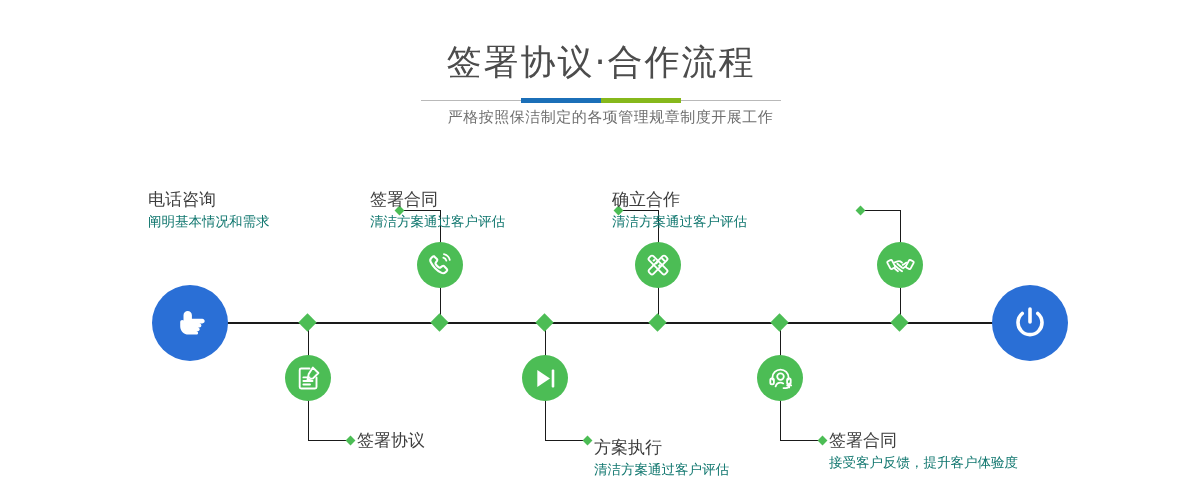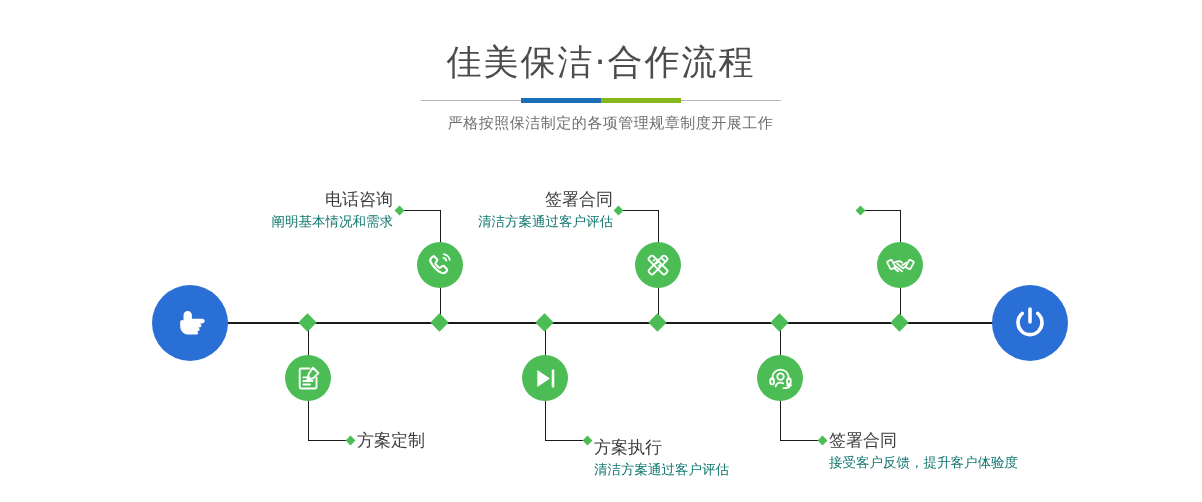--- a/index.html
+++ b/index.html
@@ -36,21 +36,21 @@
     position:absolute;left:521px;top:2px;width:80px;height:5px;
     background:#1b6fb8;
   }
   .divgreen{
     position:absolute;left:601px;top:2px;width:80px;height:5px;
     background:#86b81b;
   }
   .subtitle{
     font-size:15px;
     color:#6f6f6f;
-    margin-top:8px;
+    margin-top:2px;
     letter-spacing:.5px;
     white-space:nowrap;
     padding-left:19px;
   }
 
   
   .axis{
     position:absolute;left:190px;top:322px;width:840px;height:2px;
     background:#1a1a1a;
   }
@@ -77,35 +77,35 @@
   }
   .node svg{display:block;}
 
   .lbl{position:absolute;white-space:nowrap;}
   .lbl .t{
     font-size:17px;color:#3d3d3d;line-height:22px;
   }
   .lbl .d{
     font-size:13.5px;color:#0f766e;line-height:20px;margin-top:1px;
   }
-  .lbl.r{text-align:right;}
+  .lbl.r{}
   .lbl.l{text-align:left;}
 
   .tipdot{
     position:absolute;width:7px;height:7px;background:#4cbd55;
     transform:rotate(45deg);
   }
 </style>
 </head>
 <body>
 
 <div id="stage">
 
   <div class="hdr">
-    <div class="title">佳美保洁·合作流程</div>
+    <div class="title">签署协议·合作流程</div>
     <div class="divwrap">
       <div class="divline"></div>
       <div class="divblue"></div>
       <div class="divgreen"></div>
     </div>
     <div class="subtitle">严格按照保洁制定的各项管理规章制度开展工作</div>
   </div>
 
   <div class="axis"></div>
 
@@ -237,25 +237,29 @@
     <div class="d">阐明基本情况和需求</div>
   </div>
   <div class="tipdot" style="left:396px;top:207px;"></div>
 
   <div class="lbl r" style="left:370px;top:188px;width:243px;">
     <div class="t">签署合同</div>
     <div class="d">清洁方案通过客户评估</div>
   </div>
   <div class="tipdot" style="left:615px;top:207px;"></div>
 
+  <div class="lbl r" style="left:612px;top:188px;width:243px;">
+    <div class="t">确立合作</div>
+    <div class="d">清洁方案通过客户评估</div>
+  </div>
   <div class="tipdot" style="left:857px;top:207px;"></div>
 
   <div class="tipdot" style="left:347px;top:437px;"></div>
   <div class="lbl l" style="left:357px;top:429px;width:260px;">
-    <div class="t">方案定制</div>
+    <div class="t">签署协议</div>
   </div>
 
   <div class="tipdot" style="left:584px;top:437px;"></div>
   <div class="lbl l" style="left:594px;top:429px;width:260px;margin-top:7px;">
     <div class="t">方案执行</div>
     <div class="d">清洁方案通过客户评估</div>
   </div>
 
   <div class="tipdot" style="left:819px;top:437px;"></div>
   <div class="lbl l" style="left:829px;top:429px;width:280px;">

